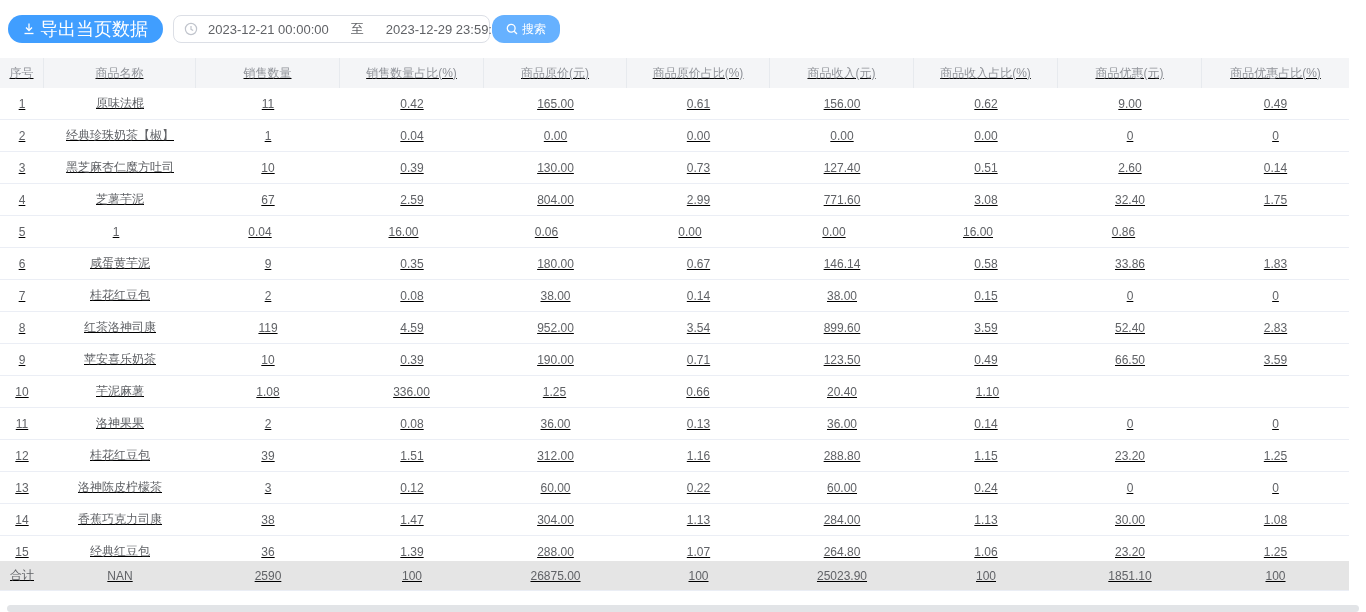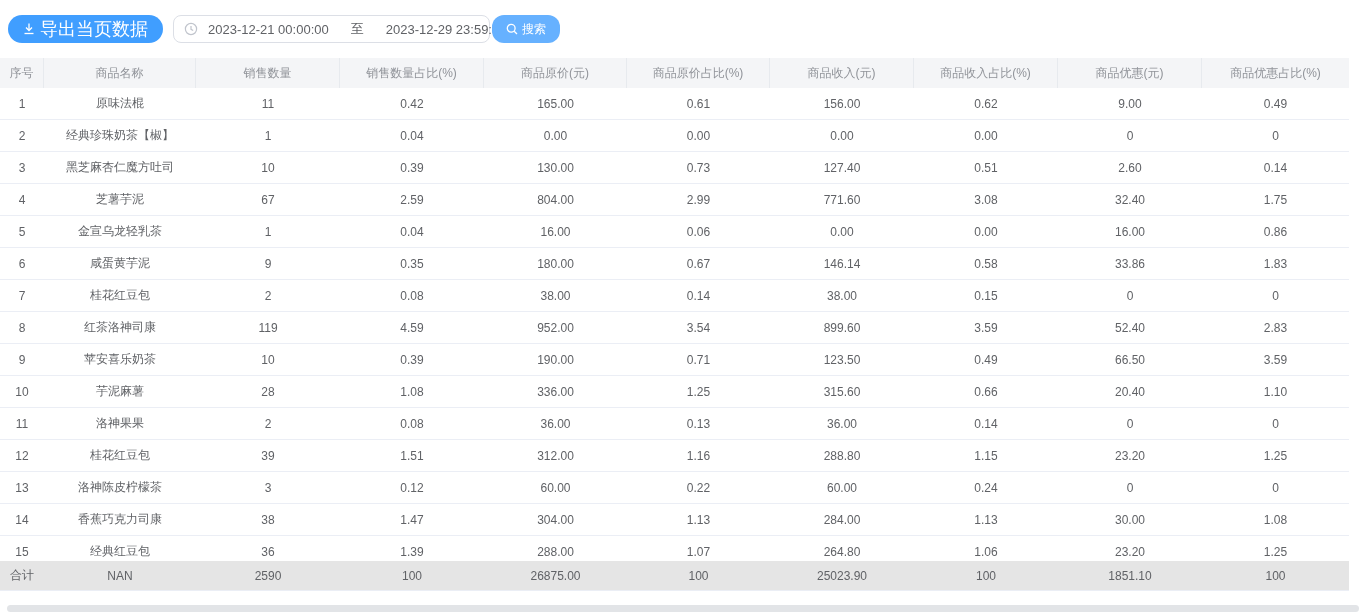--- a/index.html
+++ b/index.html
@@ -35,21 +35,21 @@
   .btn-search {
     margin-left: 2px; height: 28px; padding: 0 14px;
     background: #66b1ff; color: #fff;
     border: none; border-radius: 12px;
     font-size: 12px; font-family: inherit;
     display: inline-flex; align-items: center; gap: 4px;
     cursor: pointer; white-space: nowrap;
   }
 
   
-  .table { width: 1349px; margin-top: 15px; font-size: 12px; }
+  .table { width: 1349px; margin-top: 15px; font-size: 12px; text-decoration: underline; }
   .tr, .thead, .summary { display: flex; width: 100%; }
   .thead { height: 30px; background: #f4f5f7; }
   .th {
     display: flex; align-items: center; justify-content: center;
     color: #909399; font-weight: 400; height: 100%;
   }
   .th:not(:last-child) { border-right: 1px solid #e7eaee; }
   .tbody { height: 473px; overflow: hidden; }
   .tr { height: 32px; border-bottom: 1px solid #ebeef5; background: #fff; }
   .td {
@@ -172,21 +172,20 @@
         <div class="td c3">2.59</div>
         <div class="td c4">804.00</div>
         <div class="td c5">2.99</div>
         <div class="td c6">771.60</div>
         <div class="td c7">3.08</div>
         <div class="td c8">32.40</div>
         <div class="td c9">1.75</div>
       </div>
       <div class="tr">
         <div class="td c0">5</div>
-        <div class="td c1">金宣乌龙轻乳茶</div>
         <div class="td c2">1</div>
         <div class="td c3">0.04</div>
         <div class="td c4">16.00</div>
         <div class="td c5">0.06</div>
         <div class="td c6">0.00</div>
         <div class="td c7">0.00</div>
         <div class="td c8">16.00</div>
         <div class="td c9">0.86</div>
       </div>
       <div class="tr">
@@ -233,25 +232,23 @@
         <div class="td c4">190.00</div>
         <div class="td c5">0.71</div>
         <div class="td c6">123.50</div>
         <div class="td c7">0.49</div>
         <div class="td c8">66.50</div>
         <div class="td c9">3.59</div>
       </div>
       <div class="tr">
         <div class="td c0">10</div>
         <div class="td c1">芋泥麻薯</div>
-        <div class="td c2">28</div>
         <div class="td c3">1.08</div>
         <div class="td c4">336.00</div>
         <div class="td c5">1.25</div>
-        <div class="td c6">315.60</div>
         <div class="td c7">0.66</div>
         <div class="td c8">20.40</div>
         <div class="td c9">1.10</div>
       </div>
       <div class="tr">
         <div class="td c0">11</div>
         <div class="td c1">洛神果果</div>
         <div class="td c2">2</div>
         <div class="td c3">0.08</div>
         <div class="td c4">36.00</div>

